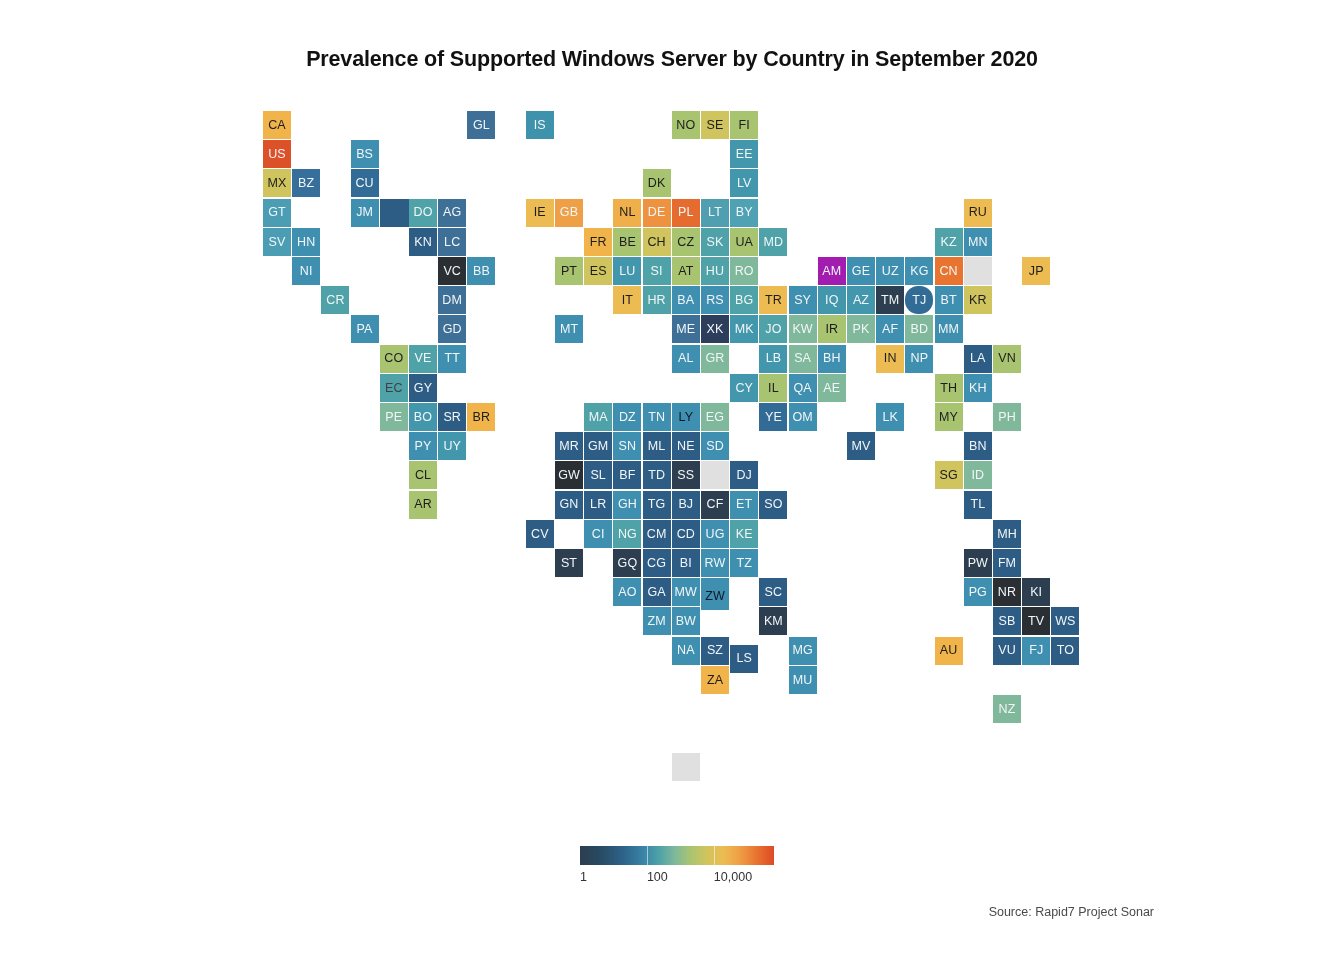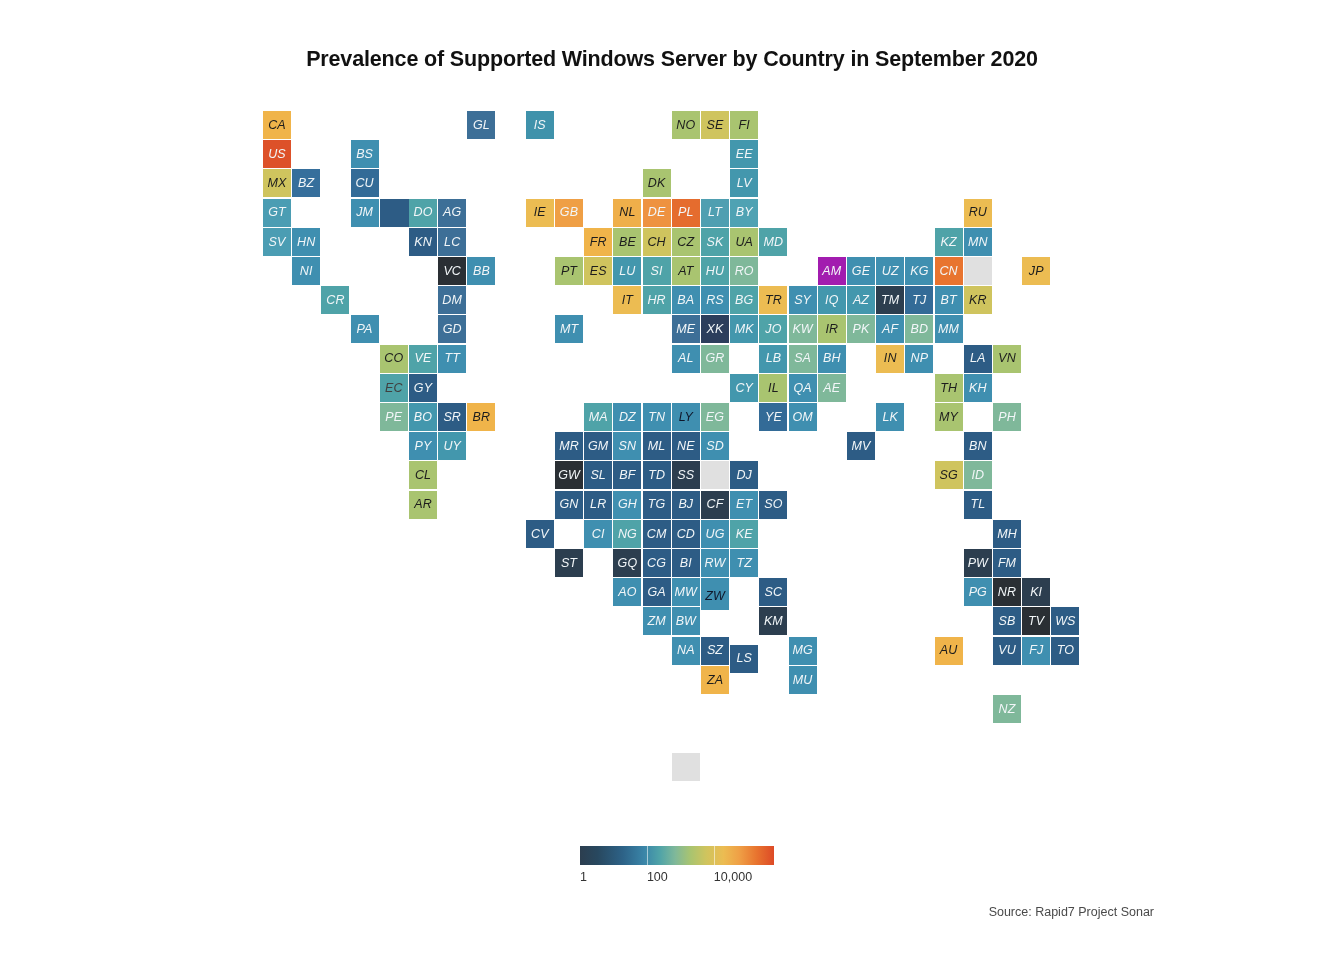--- a/index.html
+++ b/index.html
@@ -18,21 +18,21 @@
     top:33px;
     text-align:center;
     font-size:21.5px;
     font-weight:bold;
     letter-spacing:-0.15px;
     color:#111111;
   }
   #tile-grid{
     position:absolute;
     left:0;top:0;
-    width:1344px;height:960px;font-style:italic;
+    width:1344px;height:960px;
   }
   .tile{
     position:absolute;
     width:28px;height:28px;
     box-sizing:border-box;
     display:flex;
     align-items:center;
     justify-content:center;
     font-size:12.5px;
     line-height:1;
@@ -158,21 +158,21 @@
     <div class="tile" style="left: 613.4px; top: 286.2px; background: rgb(236, 188, 82); color: rgb(29, 29, 29);">IT</div>
     <div class="tile" style="left: 642.6px; top: 286.2px; background: rgb(79, 163, 168); color: rgb(242, 246, 248);">HR</div>
     <div class="tile" style="left: 671.8px; top: 286.2px; background: rgb(63, 143, 176); color: rgb(242, 246, 248);">BA</div>
     <div class="tile" style="left: 701px; top: 286.2px; background: rgb(63, 143, 176); color: rgb(242, 246, 248);">RS</div>
     <div class="tile" style="left: 730.2px; top: 286.2px; background: rgb(79, 163, 168); color: rgb(242, 246, 248);">BG</div>
     <div class="tile" style="left: 759.4px; top: 286.2px; background: rgb(236, 188, 82); color: rgb(29, 29, 29);">TR</div>
     <div class="tile" style="left: 788.6px; top: 286.2px; background: rgb(63, 143, 176); color: rgb(242, 246, 248);">SY</div>
     <div class="tile" style="left: 817.8px; top: 286.2px; background: rgb(67, 151, 173); color: rgb(242, 246, 248);">IQ</div>
     <div class="tile" style="left: 847px; top: 286.2px; background: rgb(67, 151, 173); color: rgb(242, 246, 248);">AZ</div>
     <div class="tile" style="left: 876.2px; top: 286.2px; background: rgb(44, 62, 79); color: rgb(242, 246, 248);">TM</div>
-    <div class="tile" style="left: 905.4px; top: 286.2px; background: rgb(51, 107, 151); color: rgb(242, 246, 248);">TJ</div>
+    <div class="tile" style="left: 905.4px; top: 286.2px; background: rgb(51, 107, 151); color: rgb(242, 246, 248); border-radius: 13px;">TJ</div>
     <div class="tile" style="left: 934.6px; top: 286.2px; background: rgb(63, 143, 176); color: rgb(242, 246, 248);">BT</div>
     <div class="tile" style="left: 963.8px; top: 286.2px; background: rgb(207, 196, 94); color: rgb(29, 29, 29);">KR</div>
     <div class="tile" style="left: 350.6px; top: 315.4px; background: rgb(63, 143, 176); color: rgb(242, 246, 248);">PA</div>
     <div class="tile" style="left: 438.2px; top: 315.4px; background: rgb(61, 111, 151); color: rgb(242, 246, 248);">GD</div>
     <div class="tile" style="left: 555px; top: 315.4px; background: rgb(63, 143, 176); color: rgb(242, 246, 248);">MT</div>
     <div class="tile" style="left: 671.8px; top: 315.4px; background: rgb(61, 111, 151); color: rgb(242, 246, 248);">ME</div>
     <div class="tile" style="left: 701px; top: 315.4px; background: rgb(44, 62, 92); color: rgb(242, 246, 248);">XK</div>
     <div class="tile" style="left: 730.2px; top: 315.4px; background: rgb(67, 151, 173); color: rgb(242, 246, 248);">MK</div>
     <div class="tile" style="left: 759.4px; top: 315.4px; background: rgb(79, 163, 168); color: rgb(242, 246, 248);">JO</div>
     <div class="tile" style="left: 788.6px; top: 315.4px; background: rgb(127, 184, 154); color: rgb(242, 246, 248);">KW</div>

